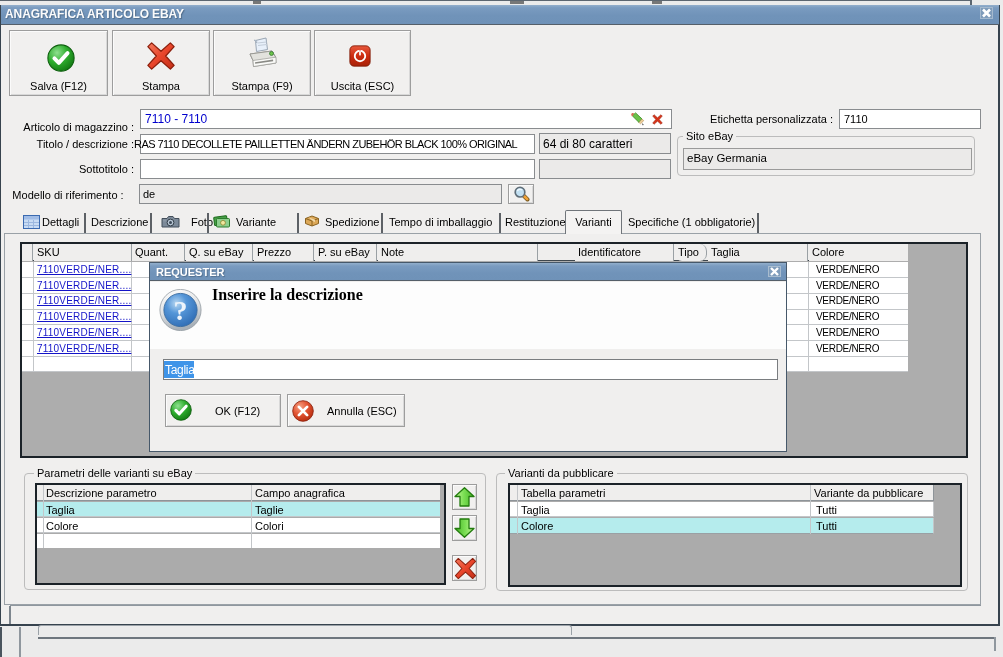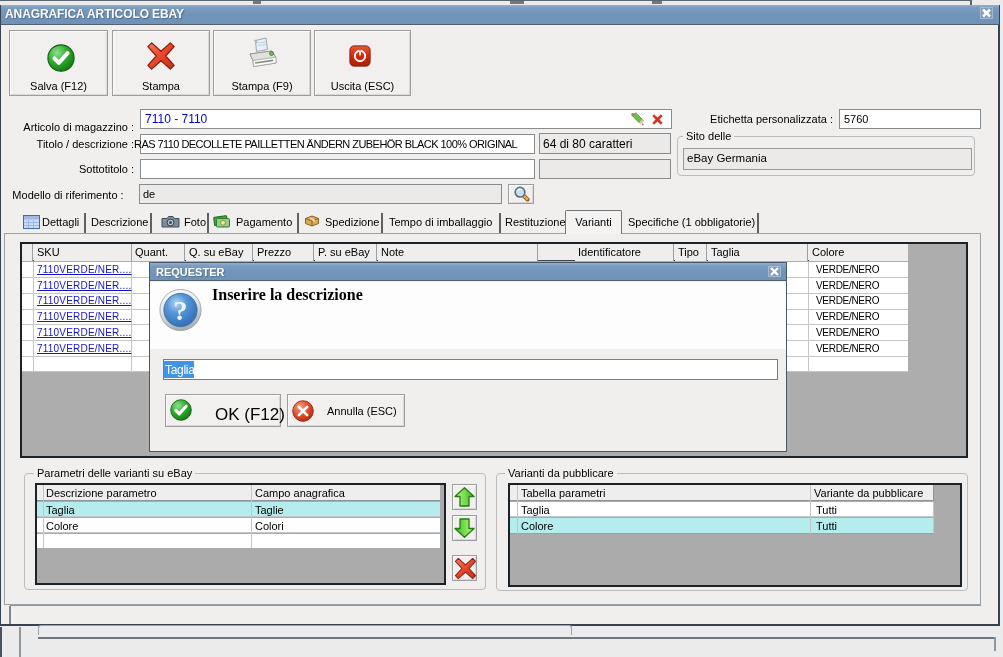--- a/index.html
+++ b/index.html
@@ -94,21 +94,21 @@
       <path d="M9.6 11.8 L13.2 8 L15 9.8 L11.4 13.4 Z" fill="#eecf9c" stroke="#b8905a" stroke-width="0.7"></path>
       <path d="M13 12.6 L15.2 14.6 L13.6 14.9 Z" fill="#444"></path>
       <path d="M3.6 2.6 C 2.2 1 0.8 2.4 2.4 4.4" fill="none" stroke="#d86a50" stroke-width="1.8"></path>
     </svg></div>
 <div id="ic-redx-s" class="abs" style="left:652px;top:114px;"><svg width="11" height="11" viewBox="0 0 32 32">
       <path d="M6 2 L16 11 L26 2 L30 6 L21 16 L30 26 L26 30 L16 21 L6 30 L2 26 L11 16 L2 6 Z" fill="#d8341a" stroke="#8c1f0c" stroke-width="1.4" stroke-linejoin="round"></path>
     </svg></div>
 
 <div class="lbl" style="left:575px;top:113px;width:258px;text-align:right;font-size:11px;">Etichetta personalizzata :</div>
 <div class="input" style="left:839px;top:109px;width:142px;height:20px;"></div>
-<div class="abs" style="left:844px;top:113px;font-size:11px;">5760</div>
+<div class="abs" style="left:844px;top:113px;font-size:11px;">7110</div>
 
 <div class="lbl" style="left:0;top:138px;width:134px;text-align:right;font-size:11px;">Titolo / descrizione :</div>
 <div class="input" style="left:140px;top:134px;width:395px;height:20px;"></div>
 <div class="abs" style="left:134px;top:138px;font-size:11px;letter-spacing:-0.55px;">RAS 7110 DECOLLETE PAILLETTEN ÄNDERN ZUBEHÖR BLACK 100% ORIGINAL</div>
 <div class="input ro" style="left:539px;top:133px;width:132px;height:21px;"></div>
 <div class="abs" style="left:543px;top:137px;font-size:12px;">64 di 80 caratteri</div>
 
 <div class="lbl" style="left:0;top:163px;width:134px;text-align:right;font-size:11px;">Sottotitolo :</div>
 <div class="input" style="left:140px;top:159px;width:395px;height:20px;"></div>
 <div class="input ro" style="left:539px;top:159px;width:132px;height:20px;"></div>
@@ -118,34 +118,34 @@
 <div class="abs" style="left:143px;top:188px;font-size:11px;">de</div>
 <div class="tbtn" style="left:508px;top:184px;width:26px;height:20px;"></div>
 <div id="ic-lente" class="abs" style="left:513px;top:186px;"><svg width="18" height="16" viewBox="0 0 18 16">
       <path d="M10.5 9.5 L14.5 13.5" stroke="#7a5a20" stroke-width="4" stroke-linecap="round"></path>
       <path d="M10.5 9.5 L14.2 13.2" stroke="#f0a238" stroke-width="2.6" stroke-linecap="round"></path>
       <circle cx="7" cy="6.2" r="4.8" fill="#c2e0f2" stroke="#5f6d78" stroke-width="1.7"></circle>
       <path d="M4.6 4.4 A 3.2 3.2 0 0 1 8.4 3.6" fill="none" stroke="#eef8ff" stroke-width="1.6" stroke-linecap="round"></path>
     </svg></div>
 
 <div class="gbox" style="left:677px;top:136px;width:298px;height:40px;"></div>
-<div class="gbl" style="left:683px;top:130px;">Sito delle</div>
+<div class="gbl" style="left:683px;top:130px;">Sito eBay</div>
 <div class="input ro" style="left:683px;top:148px;width:289px;height:22px;border-color:#9a9a9a;"></div>
 <div class="abs" style="left:687px;top:152px;font-size:11.5px;">eBay Germania</div>
 
 <div class="abs" style="left:4px;top:233px;width:977px;height:372px;border:1px solid #9aa1a7;background:#f0efee;"></div>
 
 <style>
 .tabt { position:absolute; top:216px; height:16px; font-size:11px; white-space:nowrap; }
 .tsep { position:absolute; top:213px; height:20px; width:2px; background:#5d6166; }
 </style>
 <div class="tabt" style="left:42px;">Dettagli</div>
 <div class="tabt" style="left:91px;">Descrizione</div>
-<div class="tabt" style="left:184px;">Foto</div>
-<div class="tabt" style="left:236px;">Pagamento</div>
+<div class="tabt" style="left:191px;">Foto</div>
+<div class="tabt" style="left:236px;">Variante</div>
 <div class="tabt" style="left:325px;text-align:center;">Spedizione</div>
 <div class="tabt" style="left:389px;">Tempo di imballaggio</div>
 <div class="tabt" style="left:505px;">Restituzione</div>
 <div class="tabt" style="left:628px;">Specifiche (1 obbligatorie)</div>
 <div class="tsep" style="left:84px;"></div>
 <div class="tsep" style="left:150px;"></div>
 <div class="tsep" style="left:207px;"></div>
 <div class="tsep" style="left:297px;"></div>
 <div class="tsep" style="left:381px;"></div>
 <div class="tsep" style="left:499px;"></div>
@@ -187,21 +187,21 @@
 
 <div class="abs" style="left:22px;top:244px;width:886px;height:17px;background:#efeeed;border-bottom:1px solid #3f474e;"></div>
 <div class="hcell" style="left:22px;width:11px;"></div>
 <div class="hcell" style="left:34px;width:98px;">SKU</div>
 <div class="hcell" style="left:132px;width:53px;">Quant.</div>
 <div class="hcell" style="left:186px;width:67px;">Q. su eBay</div>
 <div class="hcell" style="left:254px;width:60px;">Prezzo</div>
 <div class="hcell" style="left:315px;width:62px;">P. su eBay</div>
 <div class="hcell" style="left:378px;width:160px;">Note</div>
 <div class="hcell" style="left:575px;width:99px;">Identificatore</div>
-<div class="hcell" style="left:675px;width:32px;">Tipo</div>
+<div class="hcell" style="left:675px;width:32px;border-radius:7px;">Tipo</div>
 <div class="hcell" style="left:708px;width:100px;">Taglia</div>
 <div class="hcell" style="left:809px;width:99px;border-right:none;">Colore</div>
 
 <div class="abs" style="left:22px;top:262px;width:886px;height:110px;background:#fff;"></div>
 
 <div class="abs" style="left:33px;top:262px;width:1px;height:110px;background:#c3c6c9;"></div>
 <div class="abs" style="left:131px;top:262px;width:1px;height:110px;background:#c3c6c9;"></div>
 <div class="abs" style="left:185px;top:262px;width:1px;height:110px;background:#c3c6c9;"></div>
 <div class="abs" style="left:253px;top:262px;width:1px;height:110px;background:#c3c6c9;"></div>
 <div class="abs" style="left:314px;top:262px;width:1px;height:110px;background:#c3c6c9;"></div>
@@ -360,21 +360,21 @@
         <defs>
           <radialGradient id="ar" cx="35%" cy="30%" r="75%">
             <stop offset="0" stop-color="#f6a284"></stop>
             <stop offset="0.5" stop-color="#e25332"></stop>
             <stop offset="1" stop-color="#b72d10"></stop>
           </radialGradient>
         </defs>
         <circle cx="16" cy="16" r="15" fill="url(#ar)" stroke="#8c1f0c" stroke-width="1.2"></circle>
         <path d="M10 10 L22 22 M22 10 L10 22" stroke="#fff" stroke-width="4" stroke-linecap="round"></path>
       </svg></div>
-<div class="abs" style="left:215px;top:405px;font-size:17px;z-index:7;">OK (F12)</div>
+<div class="abs" style="left:215px;top:405px;font-size:11px;z-index:7;">OK (F12)</div>
 <div class="abs" style="left:327px;top:405px;font-size:11px;z-index:7;">Annulla (ESC)</div>
 </div>
 
 <div id="bottomstrip">
 
 <div class="abs" style="left:10px;top:605px;width:971px;height:1px;background:#8f979e;"></div>
 <div class="abs" style="left:9px;top:606px;width:2px;height:18px;background:#7e868e;"></div>
 
 <div class="abs" style="left:0;top:627px;width:1003px;height:30px;background:#ebebeb;"></div>
 <div class="abs" style="left:0;top:627px;width:2px;height:30px;background:#4a545e;"></div>

